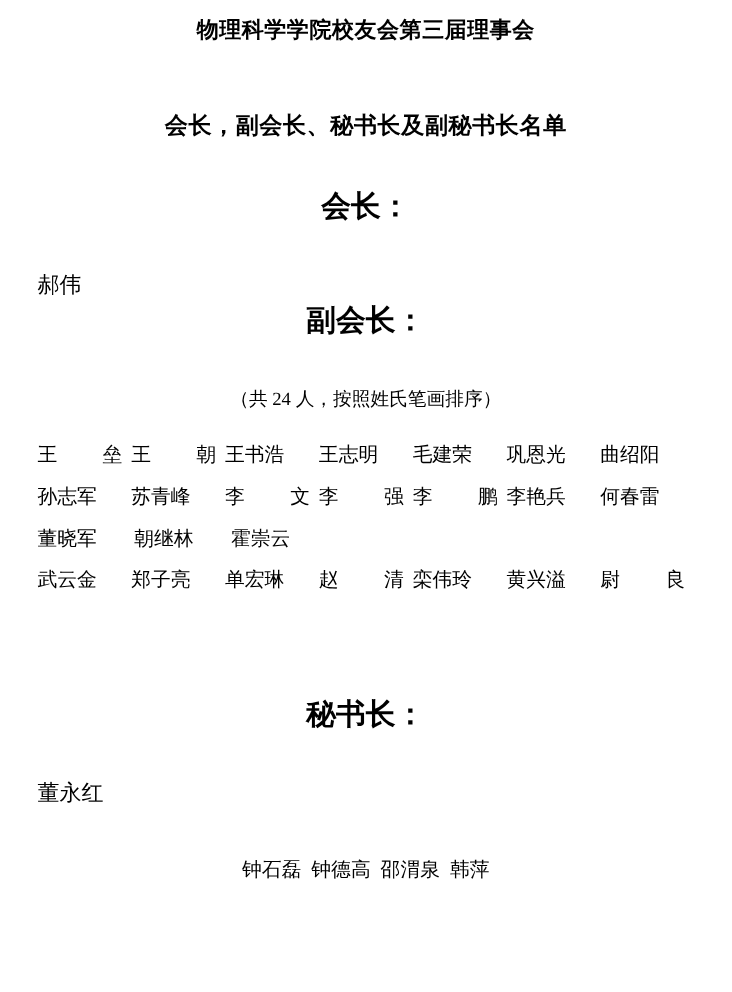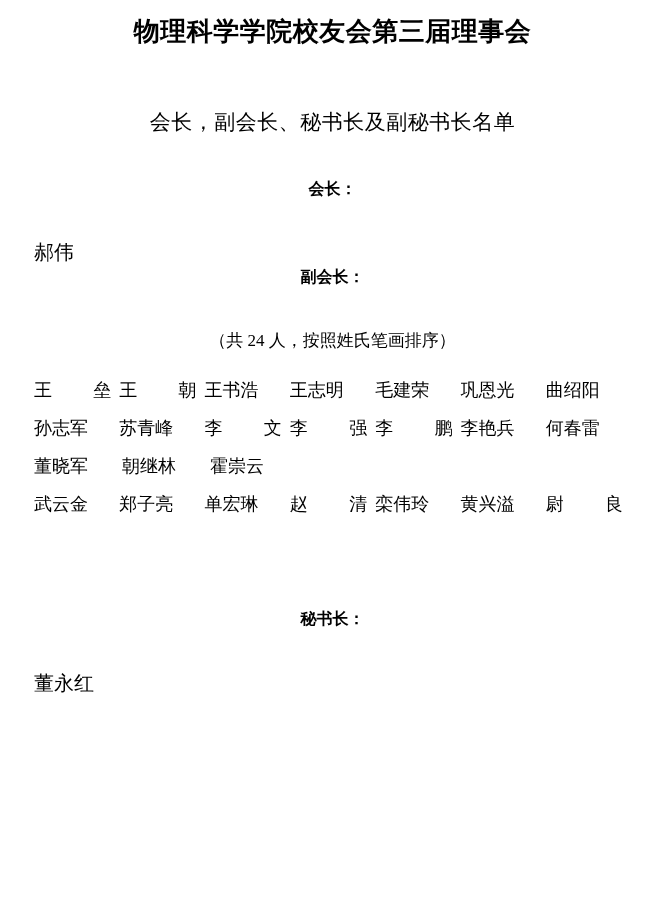--- a/index.html
+++ b/index.html
@@ -17,37 +17,37 @@
   .page {
     position: relative;
     width: 665px;
     height: 902px;
     box-sizing: border-box;
     padding: 0 34px;
   }
   .doc-title {
     text-align: center;
     font-weight: bold;
-    font-size: 26px;
+    font-size: 20px;
     letter-spacing: 0.5px;
     margin-top: 14px;
     line-height: 1.4;
   }
   .doc-subtitle {
     text-align: center;
-    font-weight: normal;
+    font-weight: bold;
     font-size: 21px;
     letter-spacing: 0.5px;
     margin-top: 58px;
     line-height: 1.4;
   }
   .section-head {
     text-align: center;
     font-weight: bold;
-    font-size: 16px;
+    font-size: 27px;
     line-height: 1.4;
   }
   .section-head.h-chair { margin-top: 40px; }
   .section-head.h-vice { }
   .section-head.h-sec { margin-top: 92px; text-align: center; }
   .section-head.h-vsec { margin-top: 44px; }
 
   .single-name {
     font-size: 20px;
     line-height: 1.4;
@@ -196,14 +196,17 @@
       <div class="name-cell">
           <span class="ch">尉</span>
           <span class="ch">良</span>
         </div>
     </div>
   </div>
 
   <div class="section-head h-sec">秘书长：</div>
   <div class="single-name n-sec">董永红</div>
 
+  <div class="tail-names">
+    <span>钟石磊</span><span class="gap"></span><span>钟德高</span><span class="gap"></span><span>邵渭泉</span><span class="gap"></span><span>韩萍</span>
+  </div>
 
 </div>
 
 </body></html>

